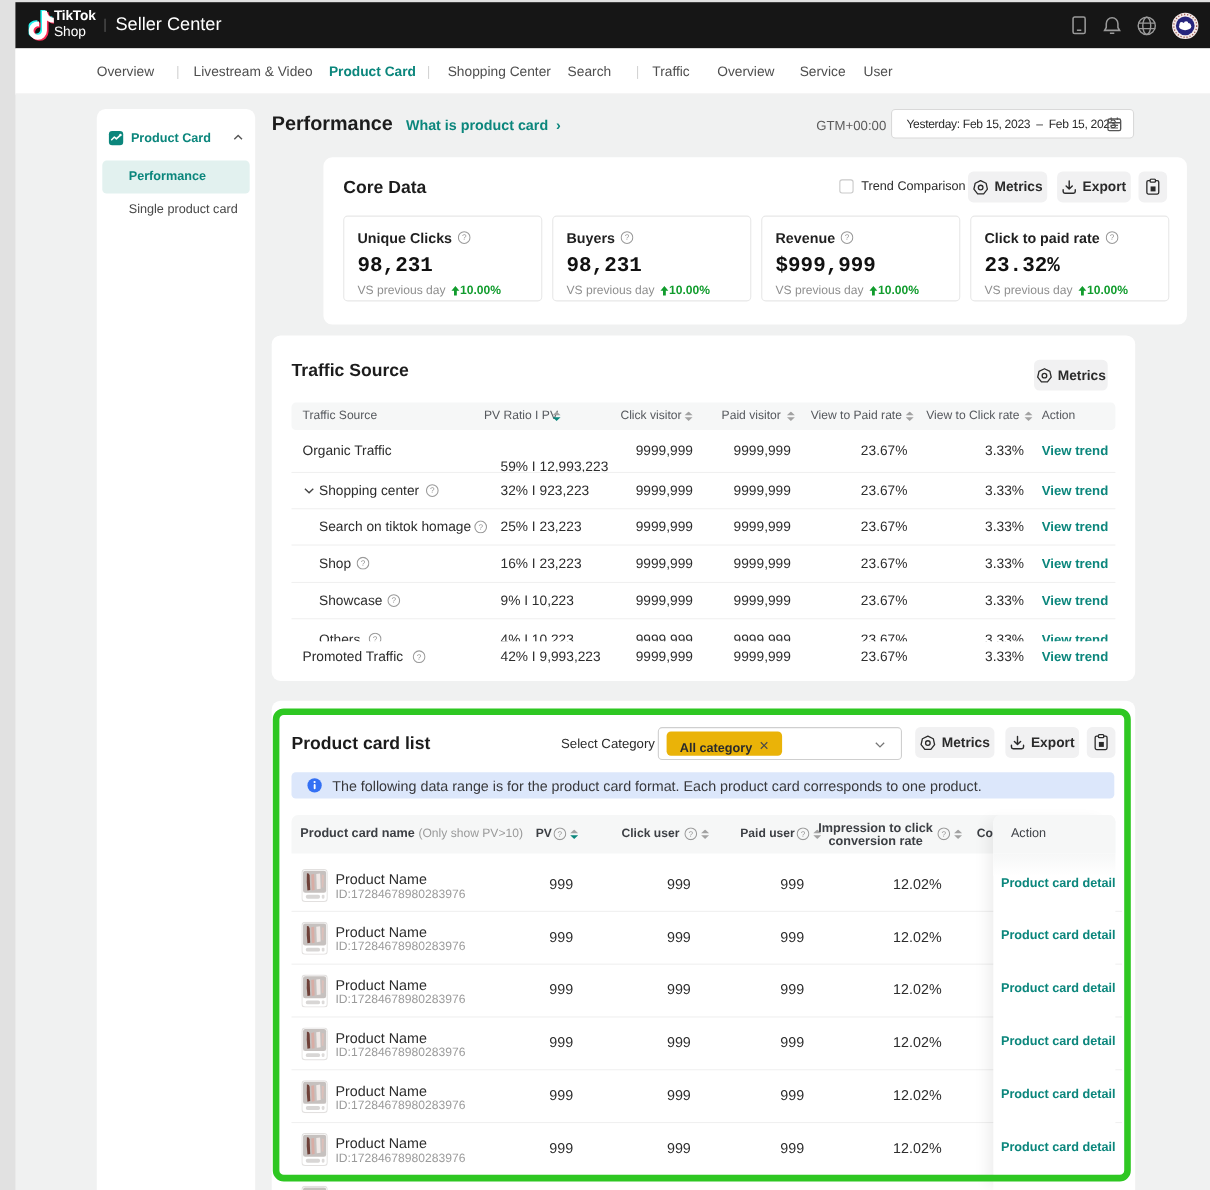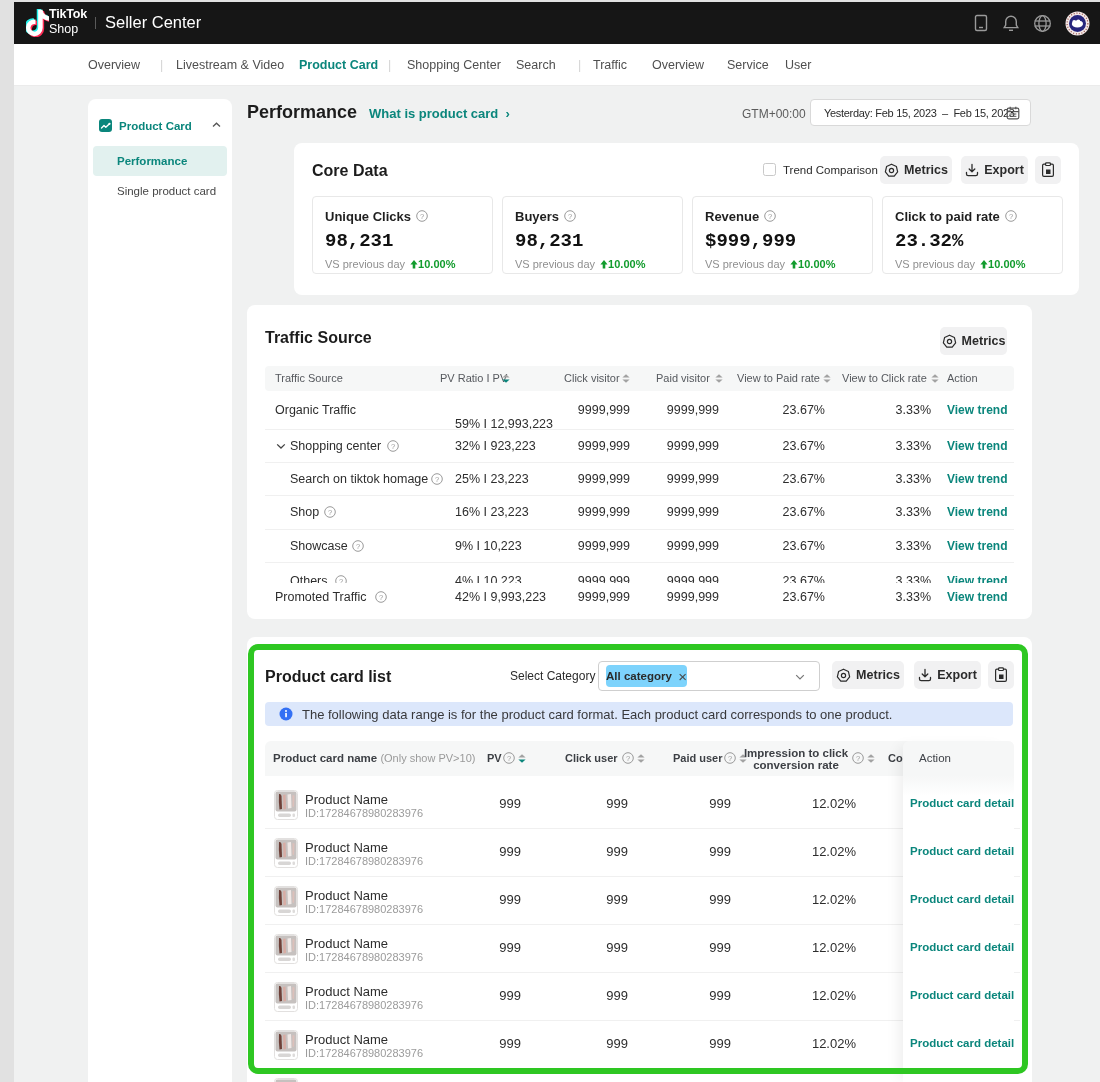--- a/index.html
+++ b/index.html
@@ -339,21 +339,21 @@
       <span style="position:absolute;right:207px;top:7px;">23.67%</span>
       <span style="position:absolute;right:101px;top:7px;">3.33%</span>
       <span class="vtrend" style="left:700px;top:7px;">View trend</span>
     </div>
   </div>
 
   <div class="card" id="plist" style="left:233px; top:635px; width:785px; height:447px; border-radius:8px 8px 0 0;">
     <h2 style="position:absolute;left:18px;top:31px;">Product card list</h2>
     <div style="position:absolute;left:263px;top:32px;font-size:12px;color:#2b2b2b;">Select Category</div>
     <div style="position:absolute;left:351px;top:24px;width:222px;height:30px;background:#fff;border:1px solid #cfcfcf;border-radius:4px;">
-      <div style="position:absolute;left:7px;top:3px;height:22px;background:#7dd3fc;border-radius:4px;display:flex;align-items:center;padding:0 0;font-size:11.5px;font-weight:600;color:#2b2b2b;">All category&nbsp;&nbsp;<span style="font-weight:300;color:#4a4a4a;font-size:15px;">×</span></div>
+      <div style="position:absolute;left:7px;top:3px;height:22px;background:#eab308;border-radius:4px;display:flex;align-items:flex-end;padding:0 12px;font-size:11.5px;font-weight:600;color:#2b2b2b;">All category&nbsp;&nbsp;<span style="font-weight:300;color:#4a4a4a;font-size:15px;">×</span></div>
       <svg style="position:absolute;right:14px;top:12px;" width="10" height="7" viewBox="0 0 10 7" fill="none" stroke="#777" stroke-width="1.2">
           <path d="M1.2 1.2 L5 5 L8.8 1.2"></path>
         </svg>
     </div>
     <div class="btn" style="left:585px;top:24px;width:72px;height:28px;">
       <svg width="15" height="15" viewBox="0 0 15 15" fill="none" stroke="#2b2b2b" stroke-width="1.2">
           <path d="M7.5 1.2 L12.43 3.57 L13.64 8.9 L10.23 13.18 L4.77 13.18 L1.36 8.9 L2.57 3.57 Z" stroke-linejoin="round"></path>
           <circle cx="7.5" cy="7.5" r="2.1"></circle>
         </svg>
       <span>Metrics</span>

